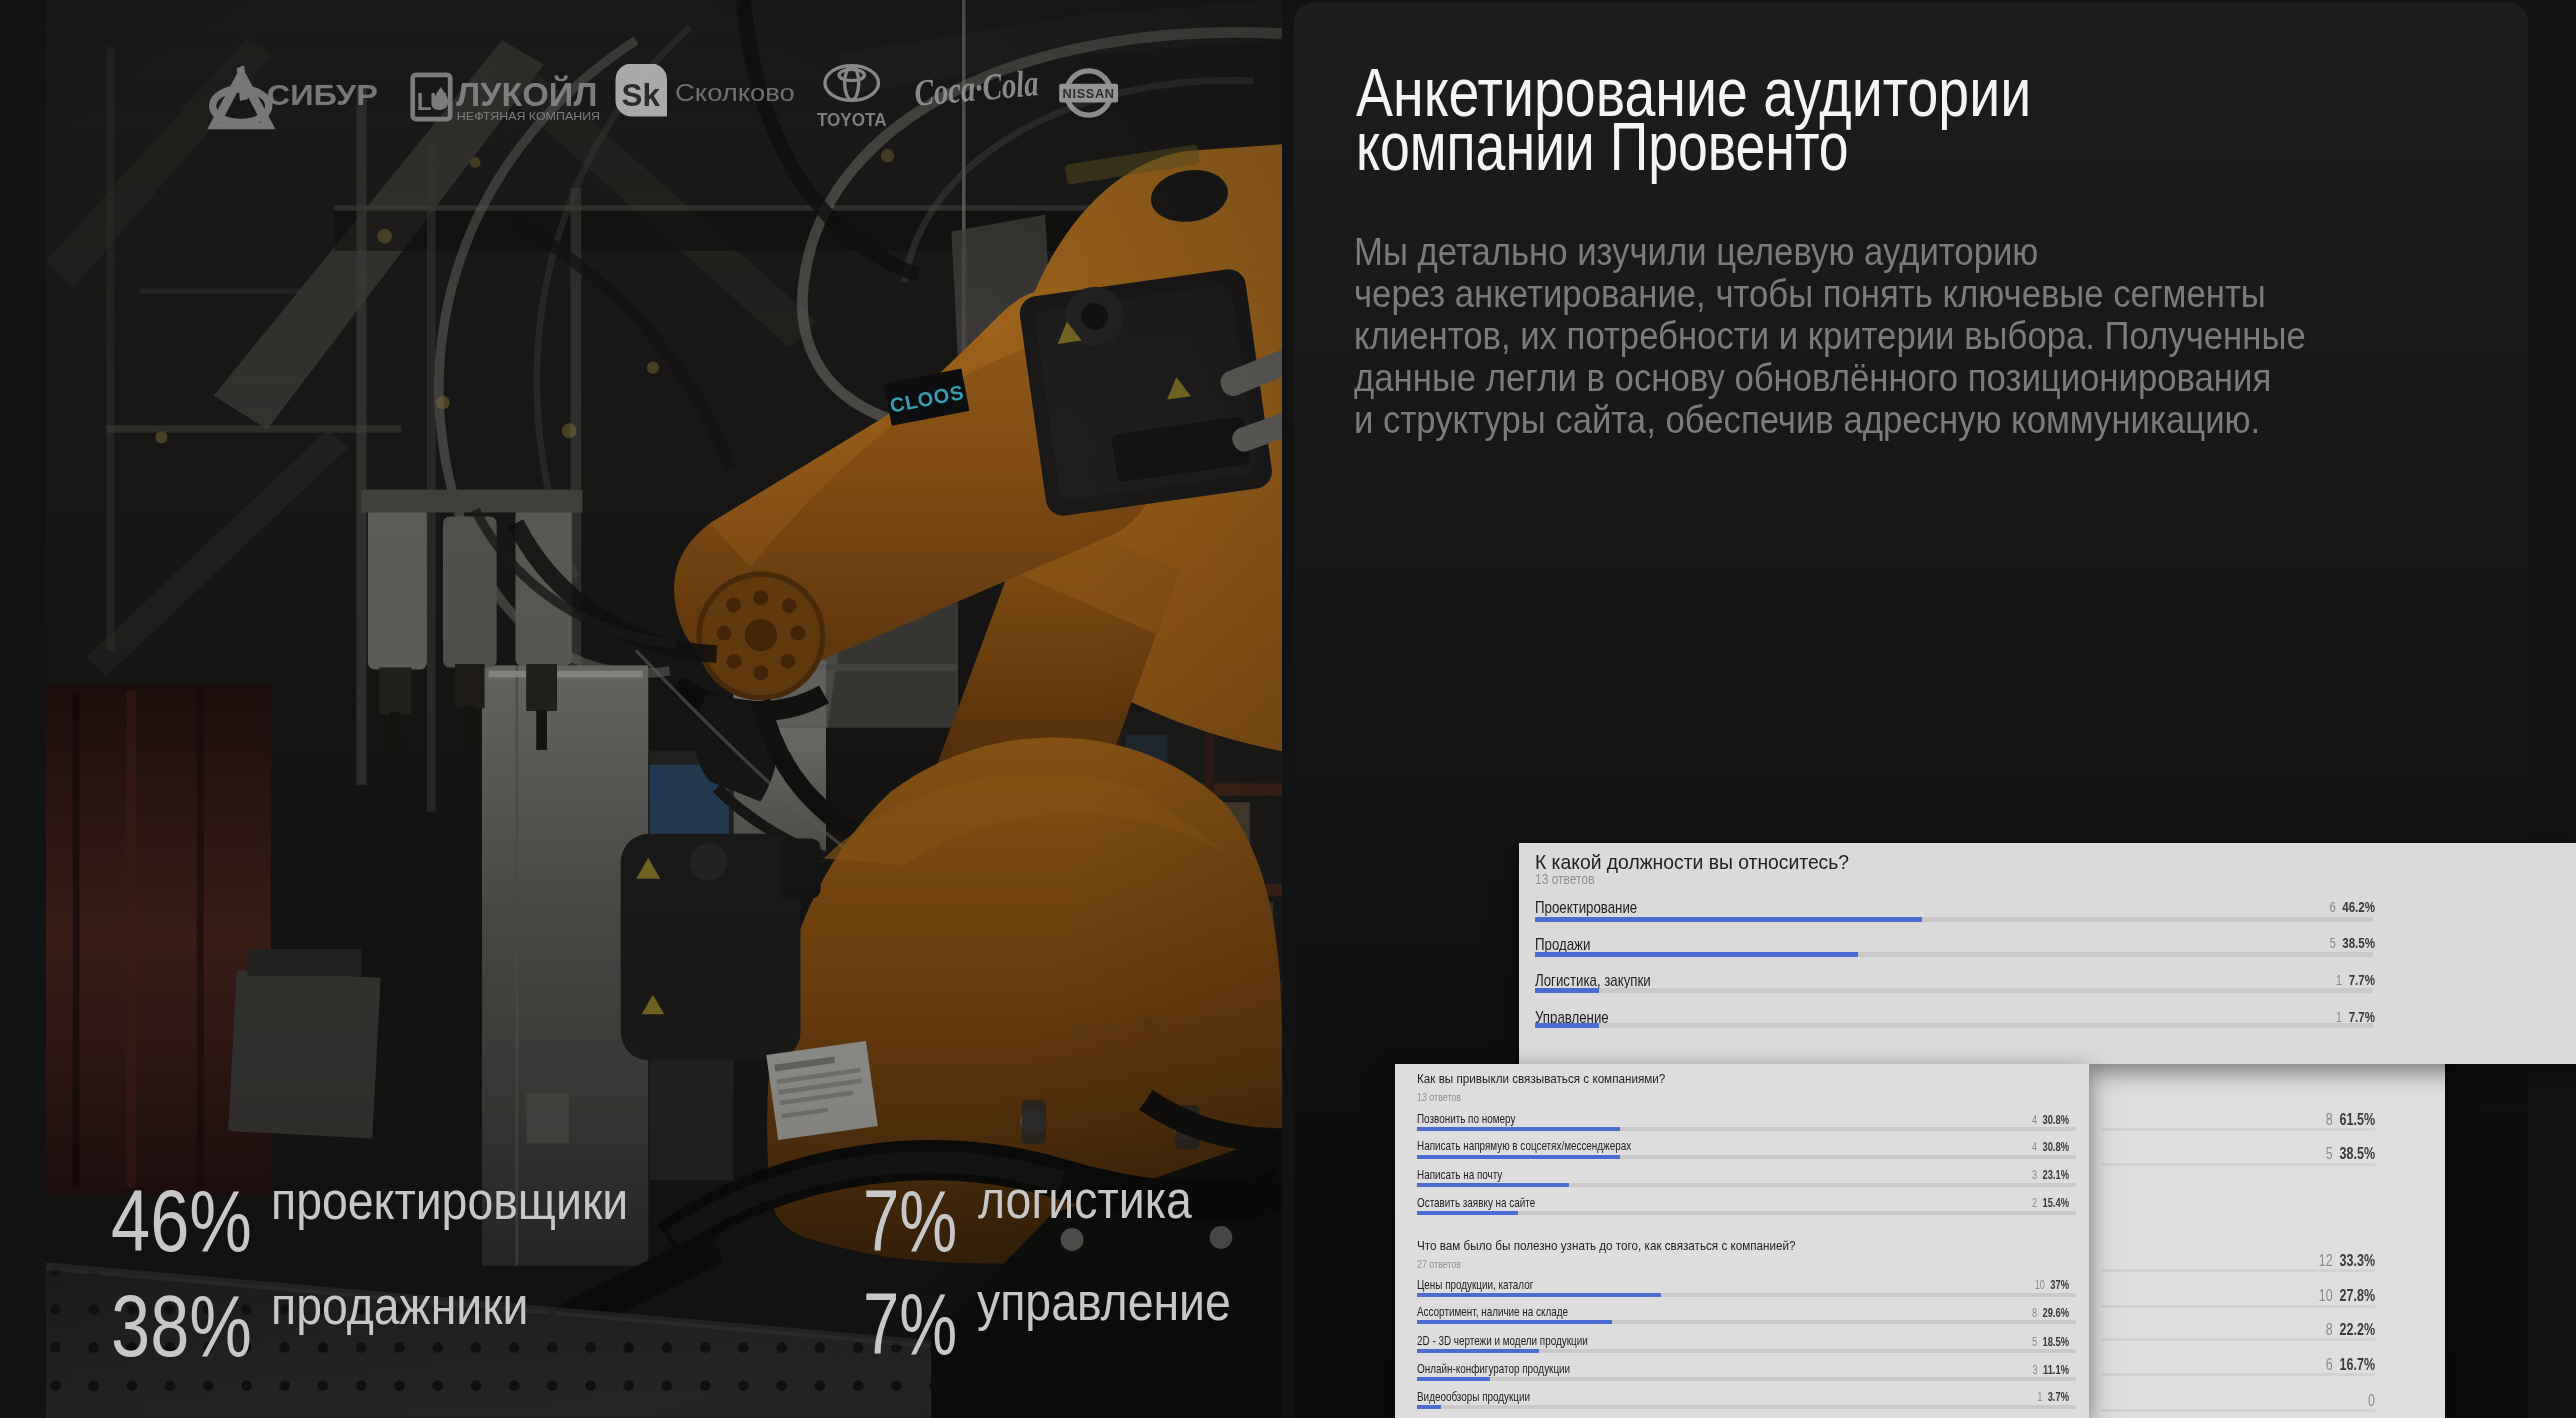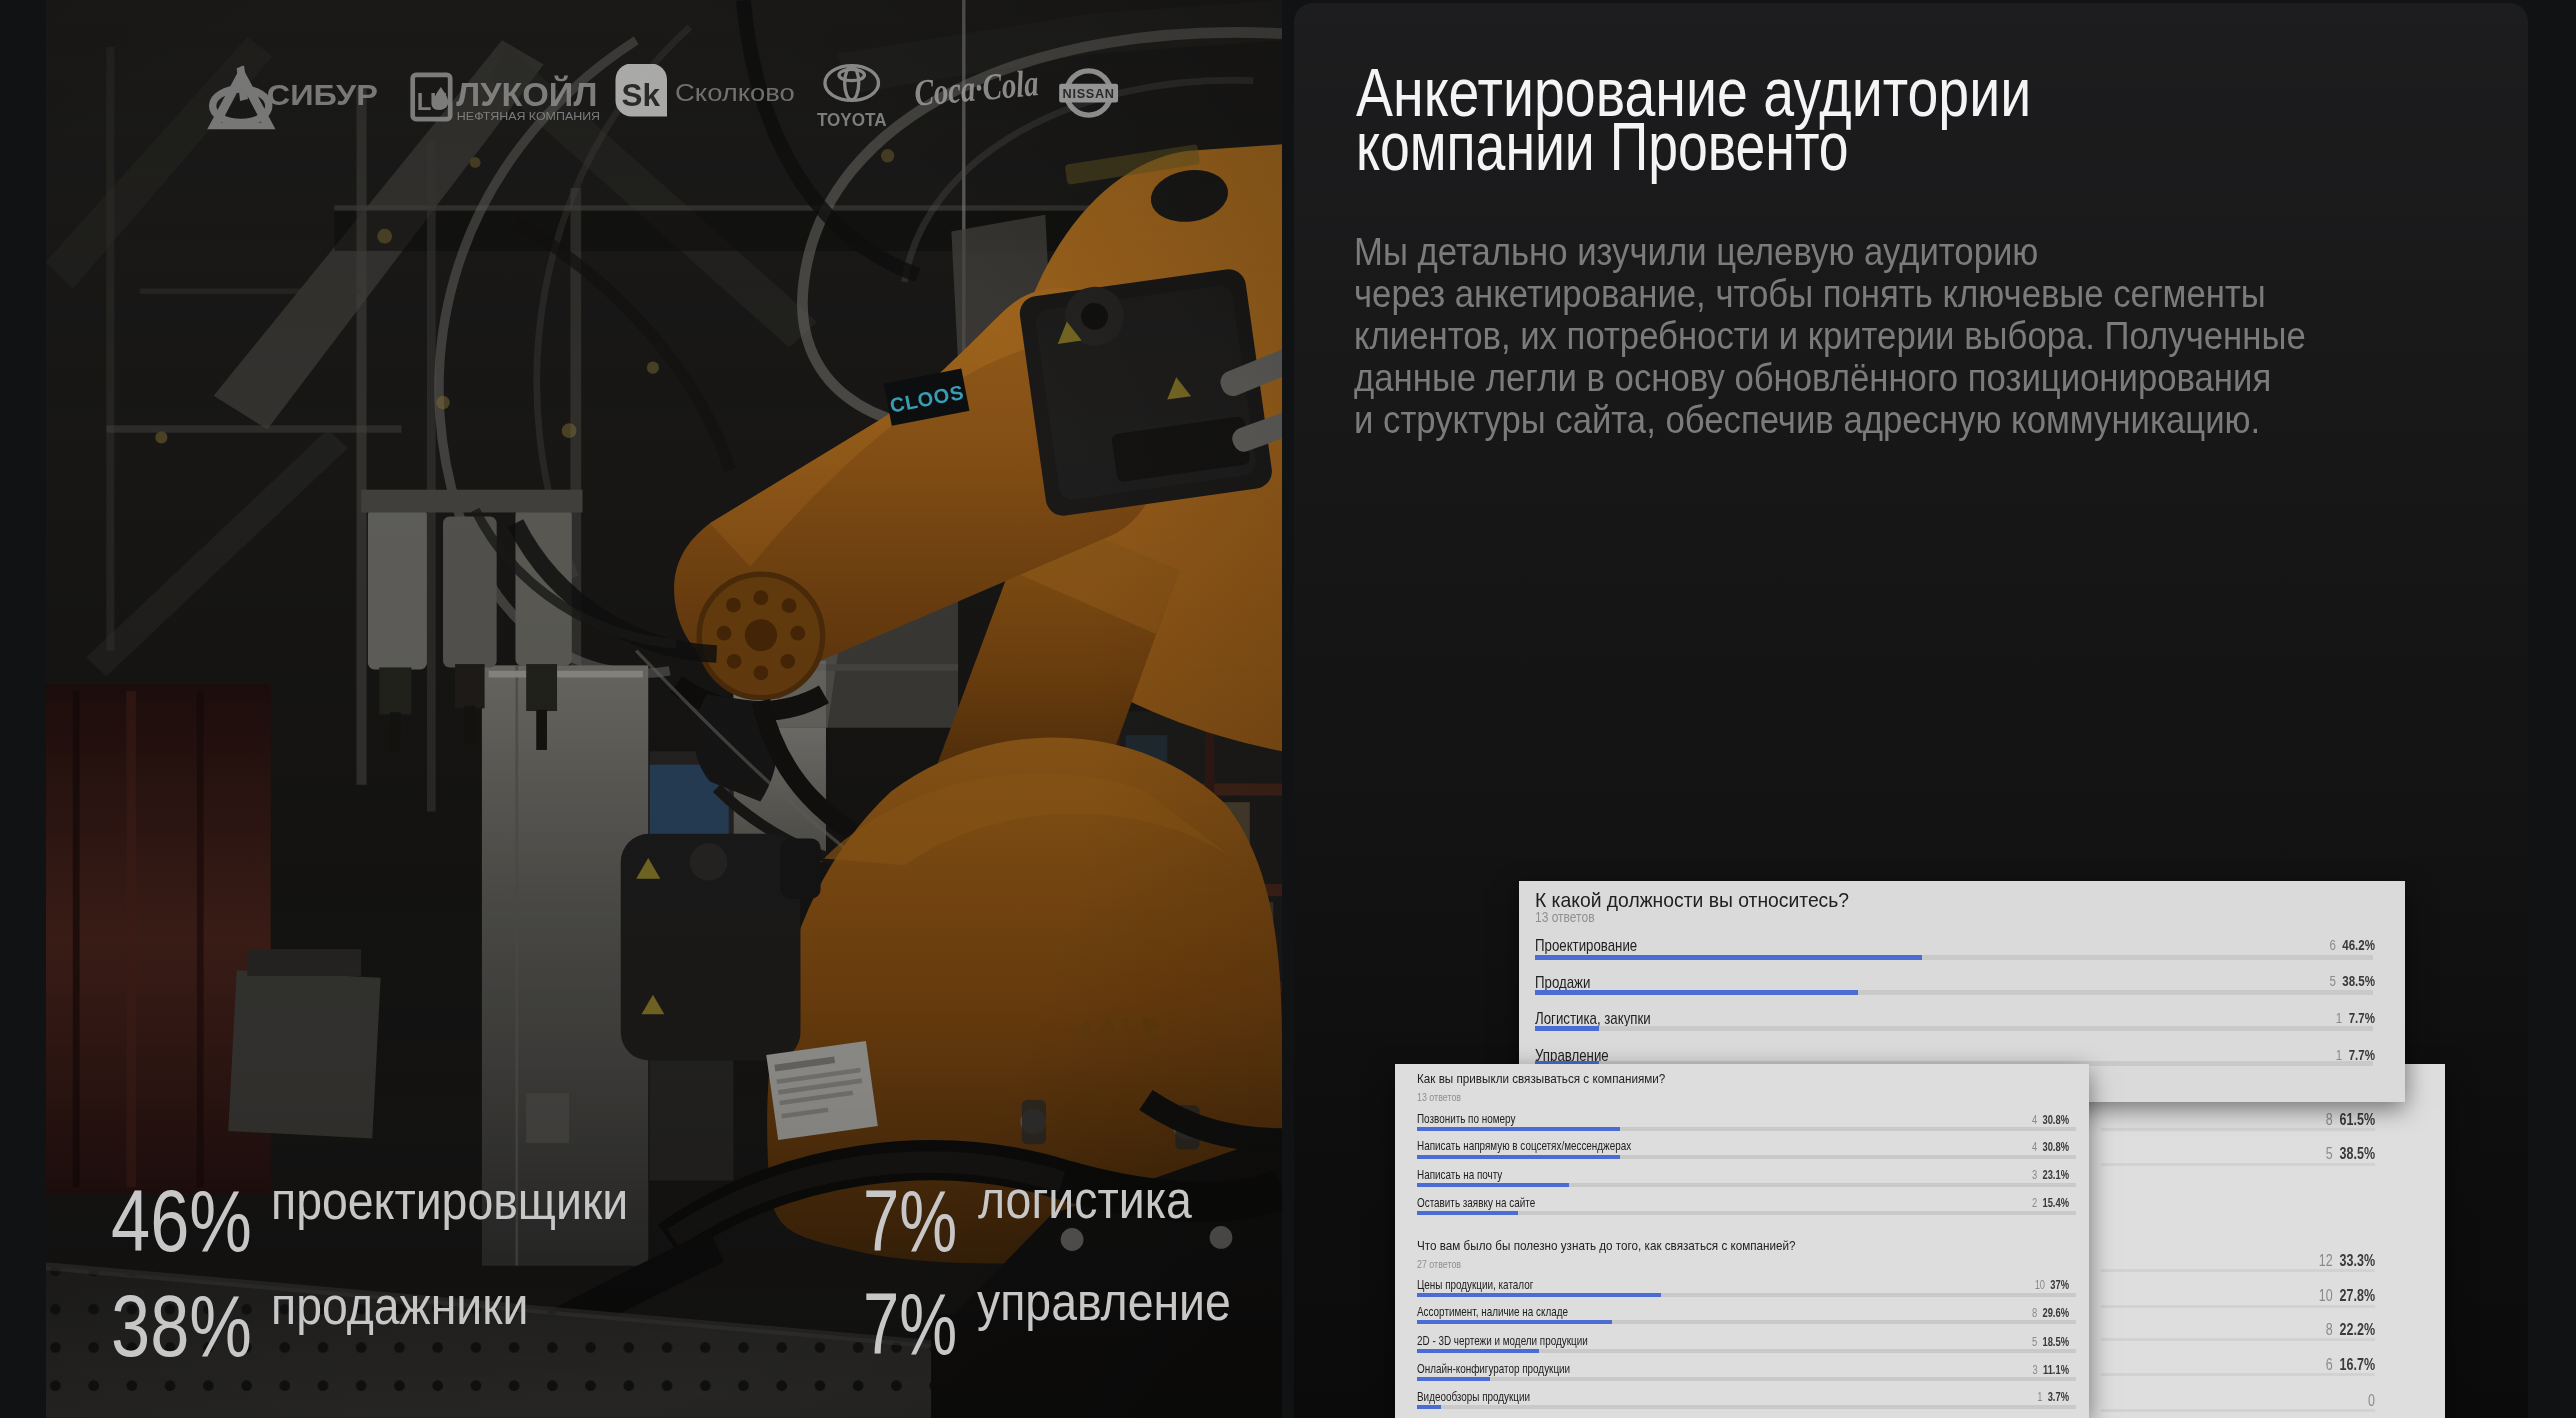--- a/index.html
+++ b/index.html
@@ -21,21 +21,21 @@
 
   
   .logos { position:absolute; left:0; top:0; width:1236px; height:174px; }
 
   
   .stat-num { position:absolute; color:#c7c7c7; font-size:88px; line-height:1; transform:scaleX(0.8); transform-origin:left top; }
   .stat-lab { position:absolute; color:#c7c7c7; font-size:51px; line-height:1; transform:scaleX(0.91); transform-origin:left top; }
 
   
   .card { position:absolute; box-shadow:0 6.7px 23px rgba(0,0,0,.5); }
-  .cardA { left:1519px; top:881px; width:886px; height:221px; background:#d9dad9; }
+  .cardA { left:1519px; top:843px; width:1057px; height:221px; background:#d9dad9; }
   .cardB { left:1395px; top:1064px; width:694px; height:354px; background:#dcddDC; }
   .cardC { left:2089px; top:1064px; width:356px; height:354px; background:#dedede; }
   .ct { position:absolute; color:#212121; white-space:nowrap; transform-origin:0 0; transform:scaleX(0.78); }
   .tt { transform:scaleX(0.92); }
   .gr { color:#8f8f8f; }
   .bar { position:absolute; height:4.7px; background:#c9c9c9; }
   .bar i { position:absolute; left:0; top:0; height:4.7px; background:#4a6cd3; display:block; }
   .num { position:absolute; text-align:right; color:#8a8a8a; white-space:nowrap; transform-origin:100% 0; transform:scaleX(0.78); }
   .num b { color:#3a3a3a; }
 </style>

